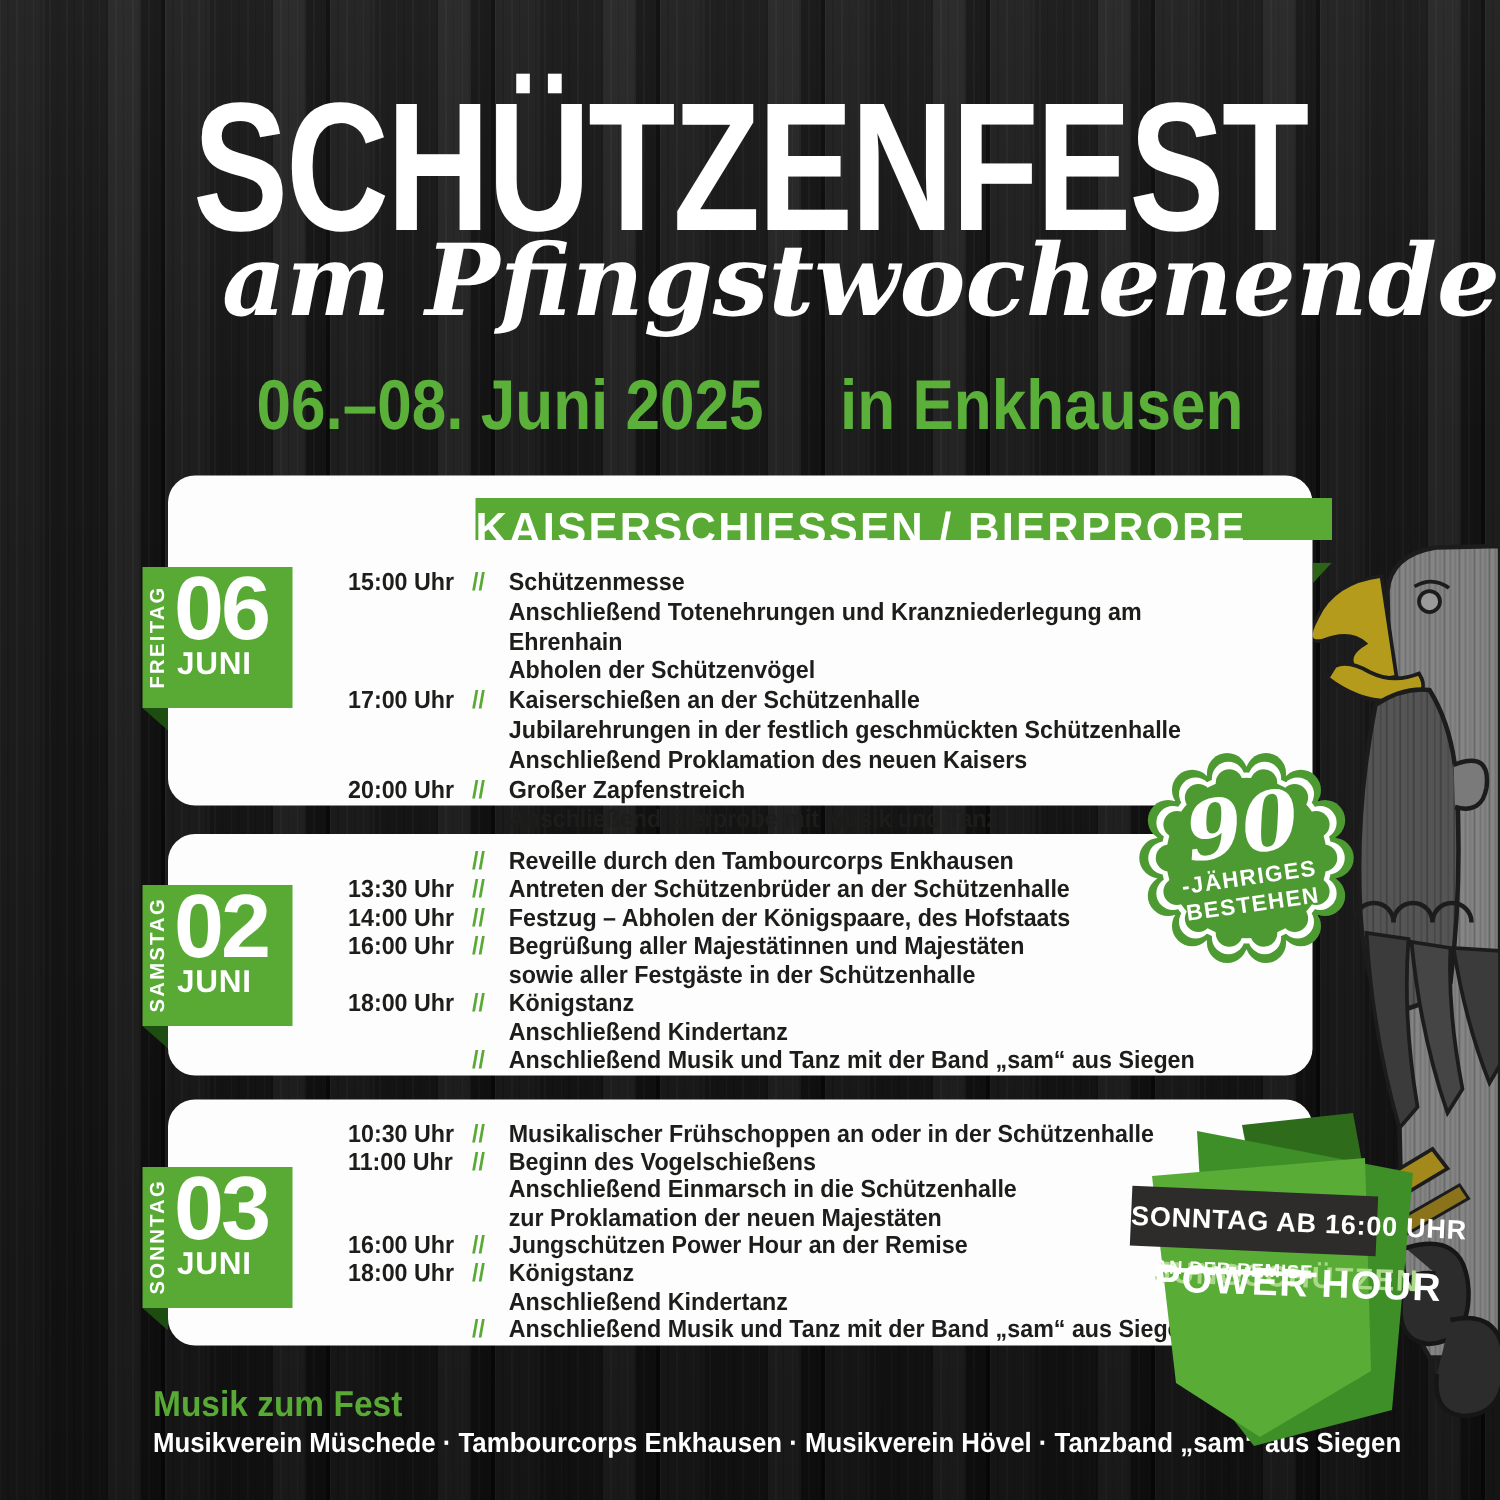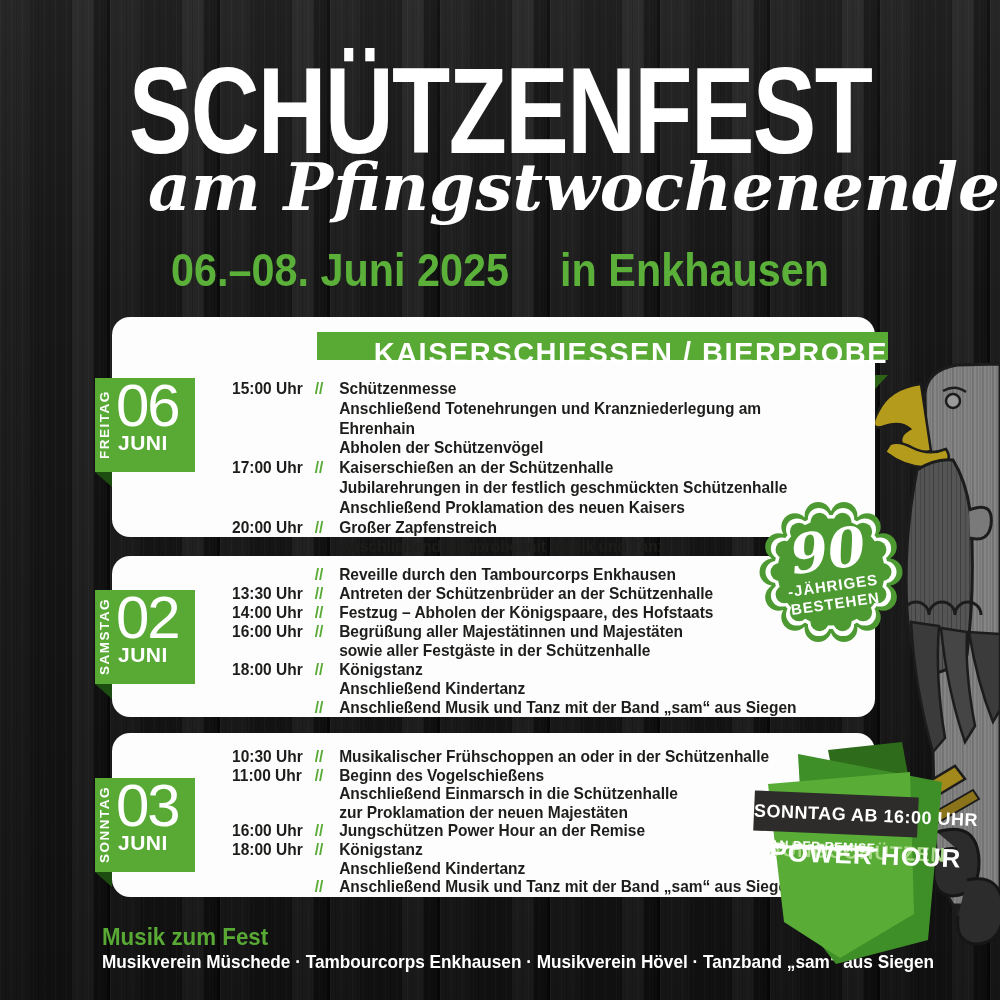--- a/index.html
+++ b/index.html
@@ -32,40 +32,40 @@
   .eagle{position:absolute;left:855px;top:360px;width:145px;height:600px;z-index:1;}
   
   .card{
     position:absolute;left:112px;width:763px;background:#fdfdfd;border-radius:18px;z-index:2;
   }
   .card1{top:317px;height:220px;}
   .card2{top:556px;height:161px;}
   .card3{top:733px;height:164px;}
   .banner{
     position:absolute;left:205px;right:-13px;top:15px;height:28px;background:#58aa35;
-    color:#fff;font-weight:700;font-size:29px;letter-spacing:1.5px;text-align:right;line-height:43px;
+    color:#fff;font-weight:700;font-size:29px;letter-spacing:1.5px;text-align:left;line-height:43px;
     white-space:nowrap;
   }
   .banner-fold{
     position:absolute;right:-13px;top:58px;width:13px;height:14px;background:#2c6316;
     clip-path:polygon(0 0,100% 0,0 100%);
   }
   .tab{
     position:absolute;left:-17px;width:100px;height:94px;background:#58aa35;color:#fff;
   }
   .tab-fold{
     position:absolute;left:-17px;width:17px;height:15px;background:#1e4d12;
     clip-path:polygon(0 0,100% 0,100% 100%);
   }
   .tab .weekday{
     position:absolute;left:2px;top:0;height:94px;display:flex;align-items:center;justify-content:center;
     writing-mode:vertical-rl;transform:rotate(180deg);
     font-size:13.5px;font-weight:700;letter-spacing:1.5px;
   }
-  .tab .dnum{position:absolute;left:21px;top:-2px;font-size:60px;font-weight:400;letter-spacing:-2px;line-height:1;}
+  .tab .dnum{position:absolute;left:21px;top:-2px;font-size:60px;font-weight:700;letter-spacing:-2px;line-height:1;}
   .tab .dmonth{position:absolute;left:23px;top:54px;font-size:21px;font-weight:700;letter-spacing:.5px;line-height:1;}
   .rows{position:absolute;left:120px;right:14px;transform:scaleX(.94);transform-origin:left top;}
   .card1 .rows{top:62px;}
   .card2 .rows{top:9px;}
   .card3 .rows{top:14px;}
   .row{display:grid;grid-template-columns:88px 26px 1fr;color:#1d1d1b;font-weight:700;font-size:16.5px;}
   .card1 .row{line-height:19.8px;}
   .card2 .row{line-height:19px;}
   .card3 .row{line-height:18.6px;}
   .row .slash{color:#58aa35;}

